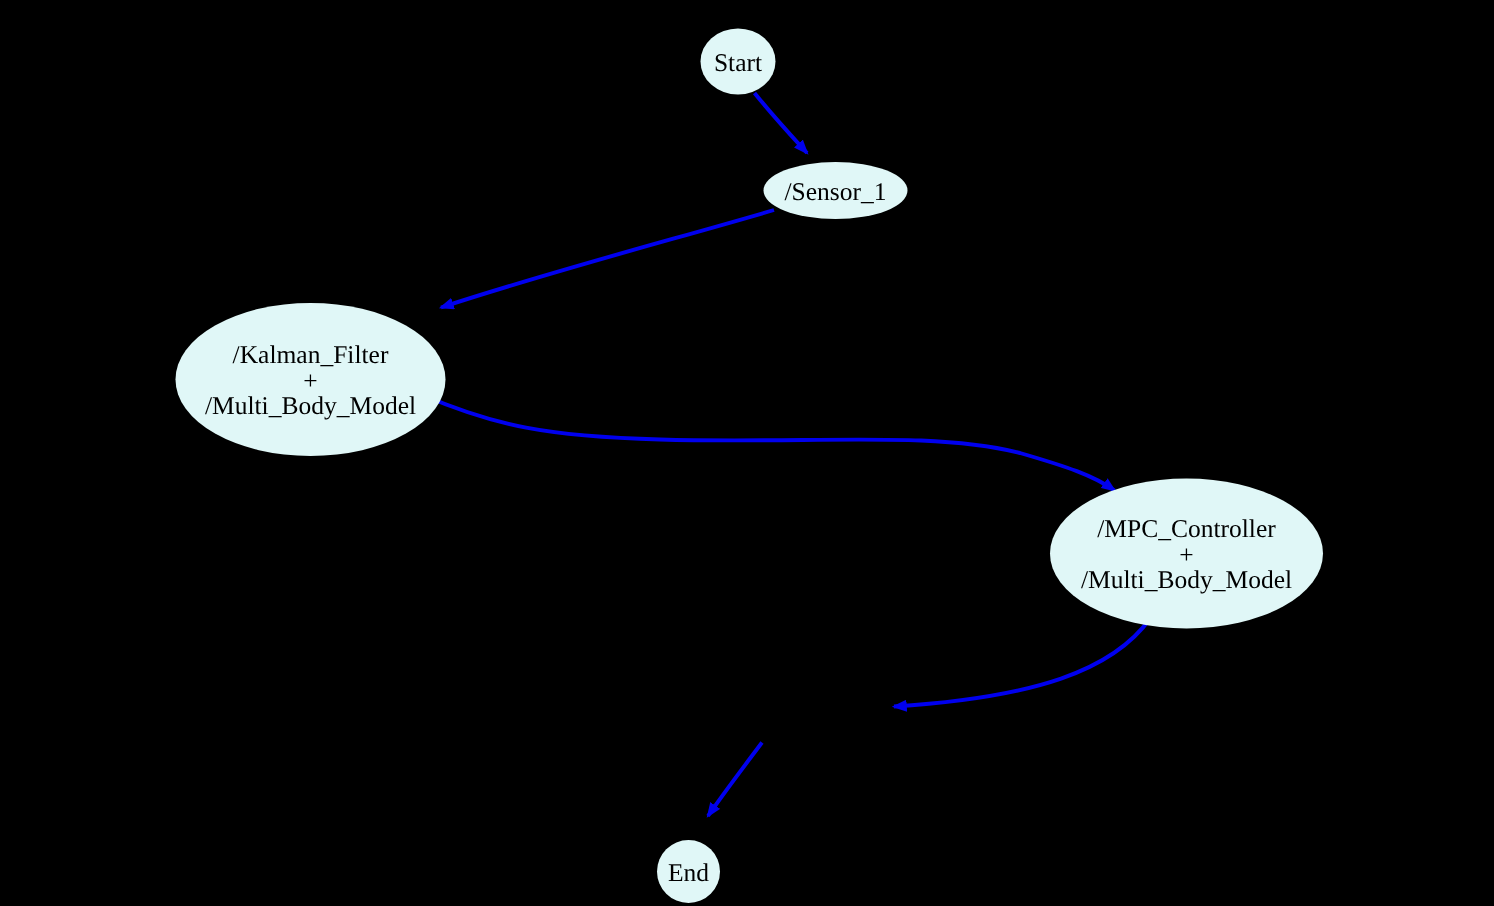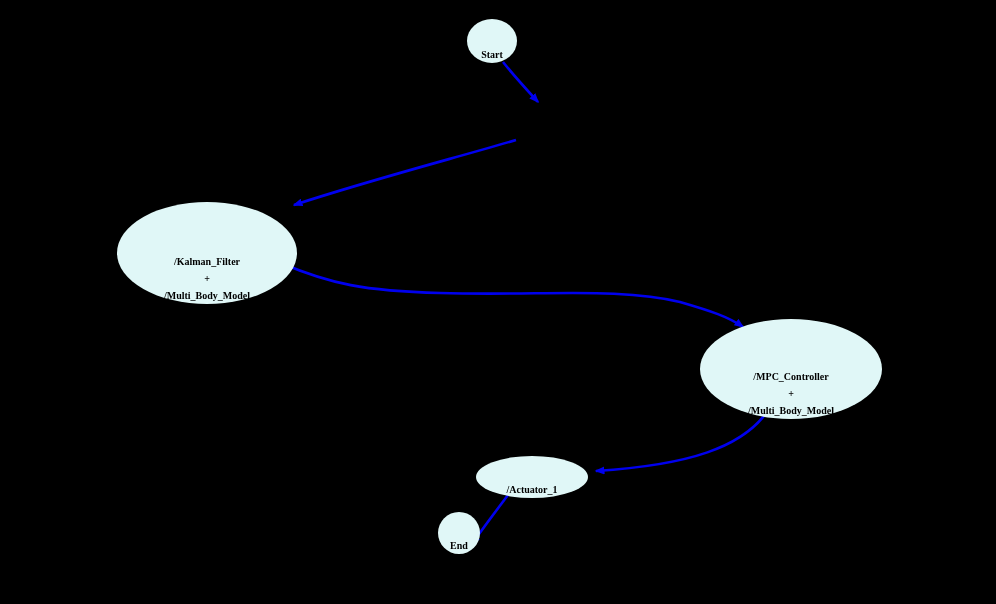--- a/index.html
+++ b/index.html
@@ -29,34 +29,33 @@
     stroke-width: 2.6;
   }
   .arrowhead { fill: var(--edge-color); }
   .node {
     position: absolute;
     background: var(--node-fill);
     border-radius: 50%;
     display: flex;
     flex-direction: column;
     align-items: center;
-    justify-content: flex-end;
+    justify-content: center;
     color: var(--text-color);
-    font-size: 10px;
+    font-size: 17px;
     line-height: 17px;
     text-align: center;
     white-space: nowrap;
-    font-weight: bold;
   }
   .node-start    { left: 467px; top:  19px; width:  50px; height: 44px; }
   .node-sensor1  { left: 509px; top: 108px; width:  96px; height: 38px; }
   .node-kalman   { left: 117px; top: 202px; width: 180px; height: 102px; }
   .node-mpc      { left: 700px; top: 319px; width: 182px; height: 100px; }
   .node-actuator { left: 476px; top: 456px; width: 112px; height: 42px; }
-  .node-end      { left: 438px; top: 512px; width:  42px; height: 42px; }
+  .node-end      { left: 438px; top: 560px; width:  42px; height: 42px; }
 </style>
 </head>
 <body>
 
 <div class="canvas">
 
   <svg class="edges" viewBox="0 0 996 604" xmlns="http://www.w3.org/2000/svg">
     <defs>
       <marker id="arrow" markerWidth="10" markerHeight="8" refX="8.5" refY="4" orient="auto" markerUnits="userSpaceOnUse">
         <path class="arrowhead" d="M0,0 L10,4 L0,8 z"></path>
@@ -66,34 +65,34 @@
     <path class="edge" marker-end="url(#arrow)" d="M 516,140 C 455,158 370,180 294,205"></path>
     <path class="edge" marker-end="url(#arrow)" d="M 281,263 C 330,284 365,291 440,293 C 540,296 620,287 680,302 C 711,311 729,317 743,327"></path>
     <path class="edge" marker-end="url(#arrow)" d="M 767,412 C 742,447 690,465 596,471"></path>
     <path class="edge" marker-end="url(#arrow)" d="M 508,495 C 496,511 483,528 472,544"></path>
   </svg>
 
   <div class="node node-start">
     <span>Start</span>
   </div>
 
+  <div class="node node-sensor1">
+    <span>/Sensor_1</span>
+  </div>
 
   <div class="node node-kalman">
     <span>/Kalman_Filter</span>
     <span>+</span>
     <span>/Multi_Body_Model</span>
   </div>
 
   <div class="node node-mpc">
     <span>/MPC_Controller</span>
     <span>+</span>
     <span>/Multi_Body_Model</span>
   </div>
 
-  <div class="node node-actuator">
-    <span>/Actuator_1</span>
-  </div>
 
   <div class="node node-end">
     <span>End</span>
   </div>
 
 </div>
 
 </body></html>

